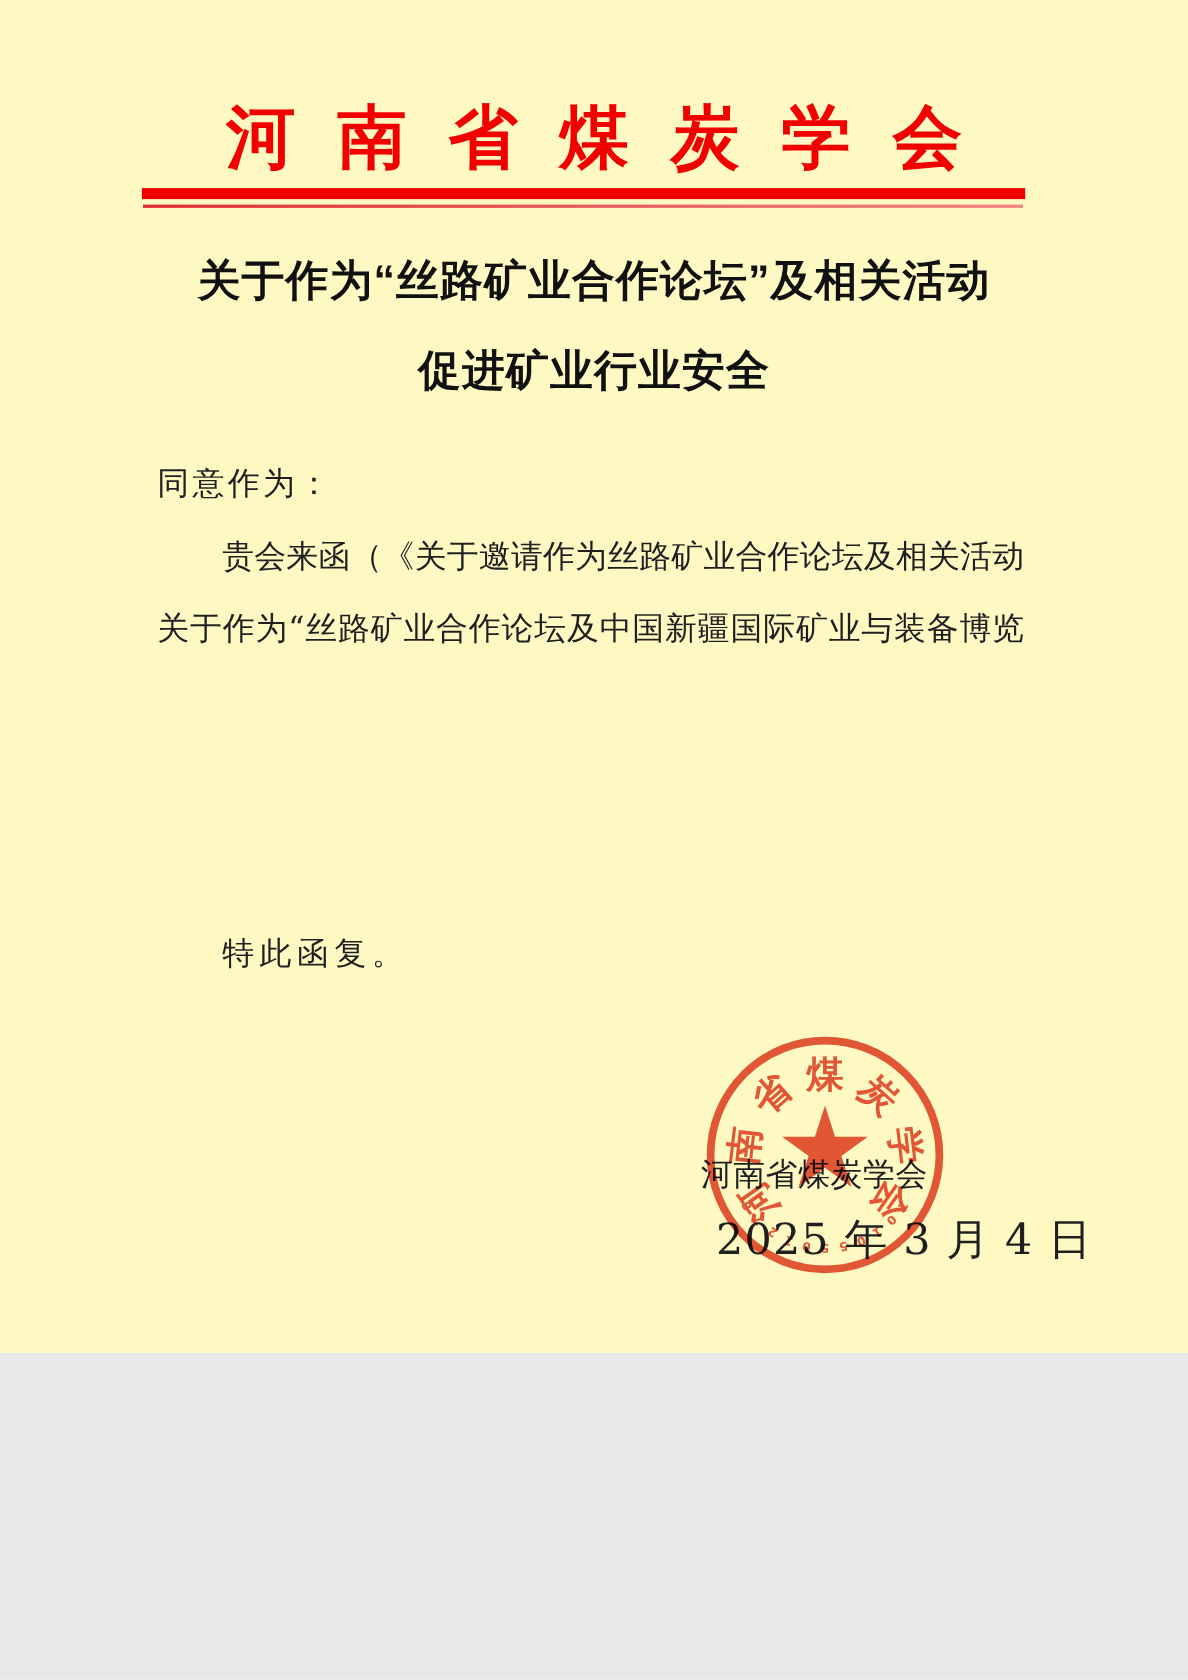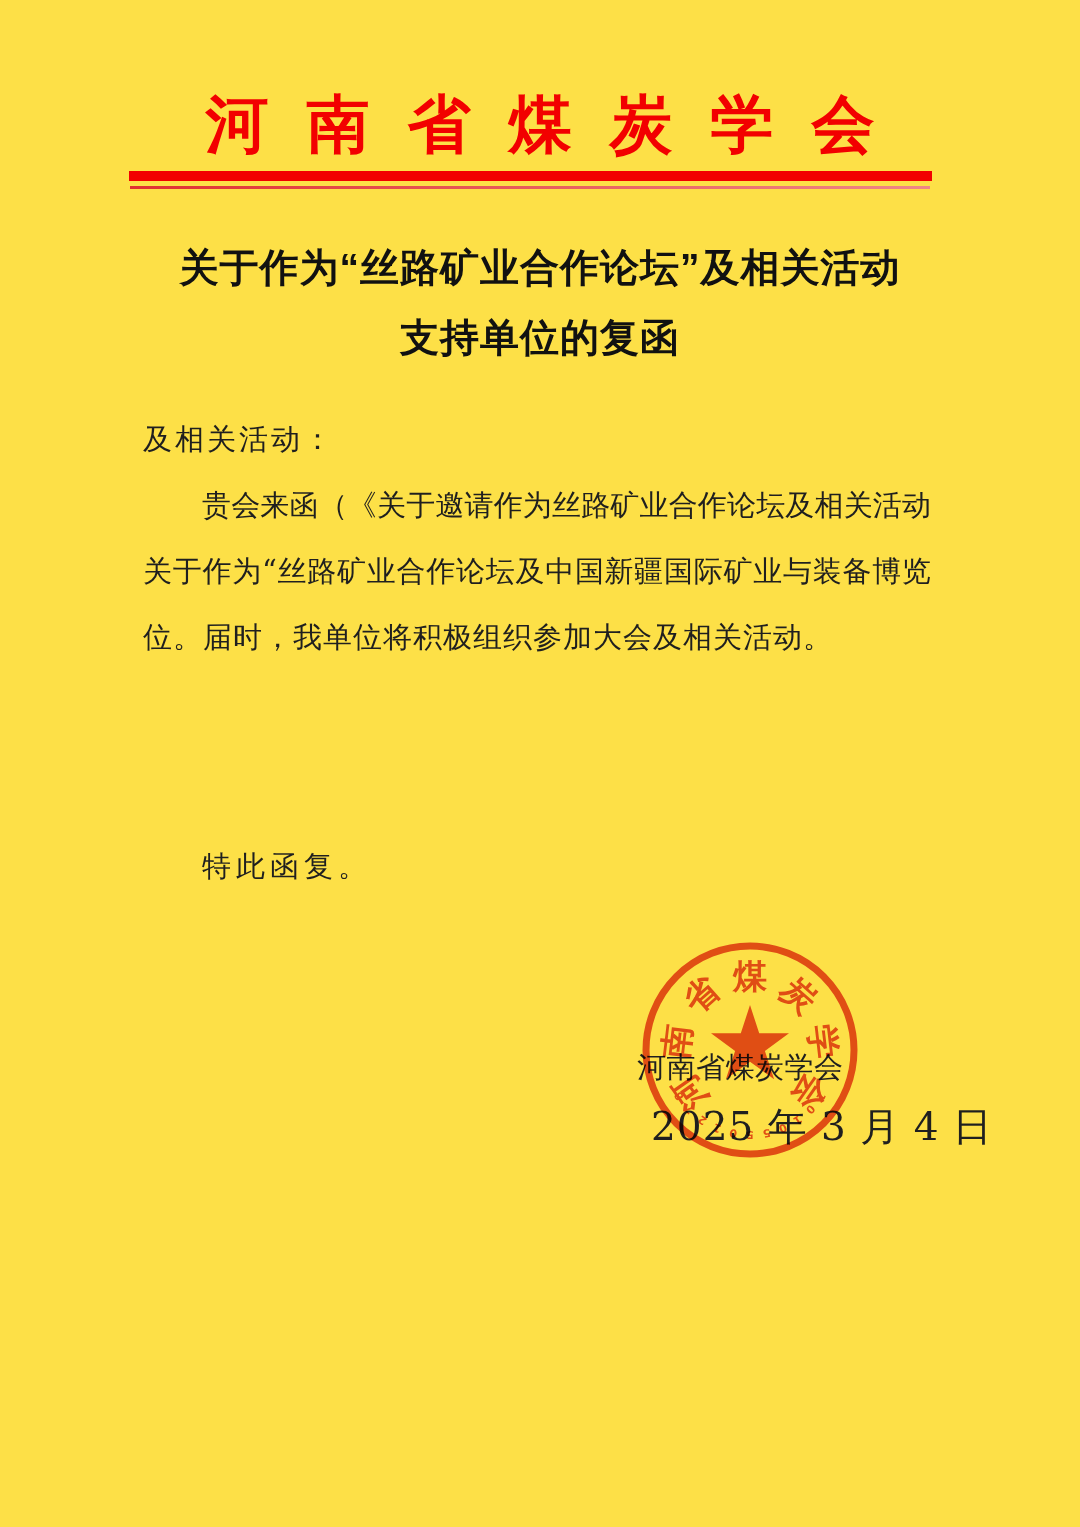--- a/index.html
+++ b/index.html
@@ -3,23 +3,23 @@
 <meta charset="utf-8">
 <style>
   :root{
     --header-red:#f20000;
     --seal-color:#dd3b24;
     --ink:#1f1f1f;
   }
   html,body{margin:0;padding:0;background:#e8e8e8;}
   .page{
     position:relative;
-    width:1080px;height:1527px;
+    width:1080px;height:1230px;
     margin:0 auto;
-    background:#fde047;
+    background:#fef9c3;
     overflow:hidden;
     font-family:"DejaVu Serif","Liberation Serif",serif;
     color:var(--ink);
   }
   
   .letterhead{
     position:absolute;top:84px;left:0;width:1080px;
     text-align:center;
     color:var(--header-red);
     font-size:63px;font-weight:bold;
@@ -37,21 +37,21 @@
     background:linear-gradient(to right,#e03030,#f08686);
   }
   
   .doc-title{
     position:absolute;left:0;width:1080px;
     text-align:center;
     font-family:"Liberation Sans","DejaVu Sans",sans-serif;
     font-weight:700;font-size:39px;letter-spacing:1px;
     color:#111;line-height:1.15;white-space:nowrap;
   }
-  .doc-title.line1{top:234px;margin-top:12px;}
+  .doc-title.line1{top:234px;}
   .doc-title.line2{top:316px;}
   
   .salutation{
     position:absolute;left:143px;top:421px;
     font-size:29px;letter-spacing:3px;line-height:1.25;
   }
   .body-block{
     position:absolute;left:143px;top:472px;width:788px;
     font-size:29px;line-height:66px;
   }
@@ -101,28 +101,27 @@
 
 <div class="page">
 
   <div class="letterhead">
     <span class="balance">河南省煤炭学会</span>
   </div>
   <div class="rule-thick"></div>
   <div class="rule-thin"></div>
 
   <div class="doc-title line1">关于作为“丝路矿业合作论坛”及相关活动</div>
-  <div class="doc-title line2">支持单位的复函</div>
+  <div class="doc-title line2">促进矿业行业安全</div>
 
-  <div class="salutation">及相关活动：</div>
+  <div class="salutation">同意作为：</div>
 
   <div class="body-block">
     <span class="body-line indent">贵会来函（《关于邀请作为丝路矿业合作论坛及相关活动</span>
     <span class="body-line">关于作为“丝路矿业合作论坛及中国新疆国际矿业与装备博览</span>
-    <span class="body-line lastline">位。届时，我单位将积极组织参加大会及相关活动。</span>
   </div>
 
   <div class="closing">特此函复。</div>
 
   <div class="sig-org">河南省煤炭学会</div>
   <div class="sig-date">2025 年 3 月 4 日</div>
 
   <svg class="seal" viewBox="0 0 232 232" aria-hidden="true">
     <circle cx="116" cy="116" r="104"></circle>
     <polygon points="116,71 125.2,99.3 155,99.3 130.9,116.9 140.1,145.2 116,127.7 91.9,145.2 101.1,116.9 77,99.3 106.8,99.3"></polygon>

